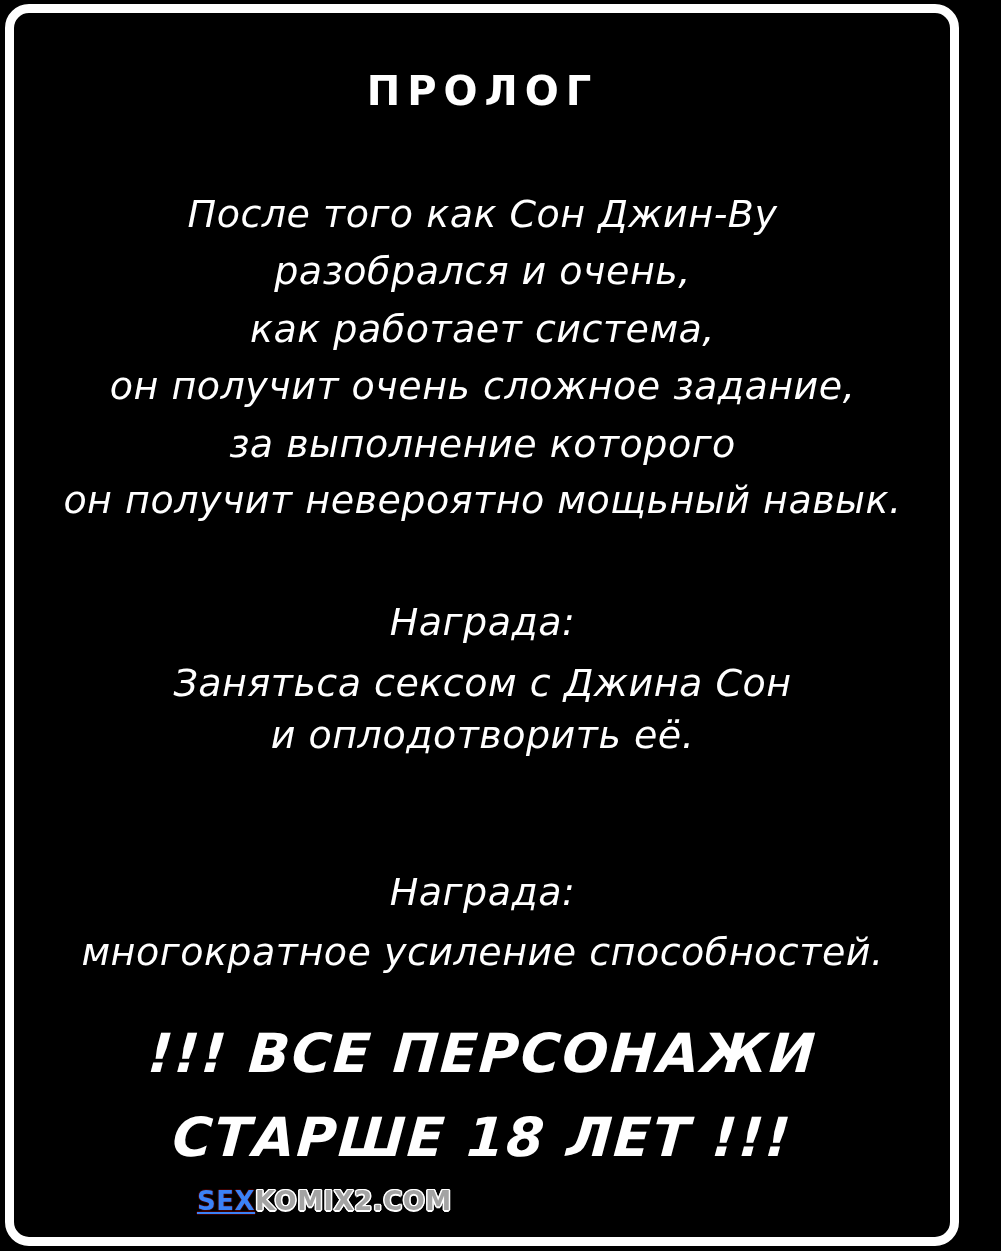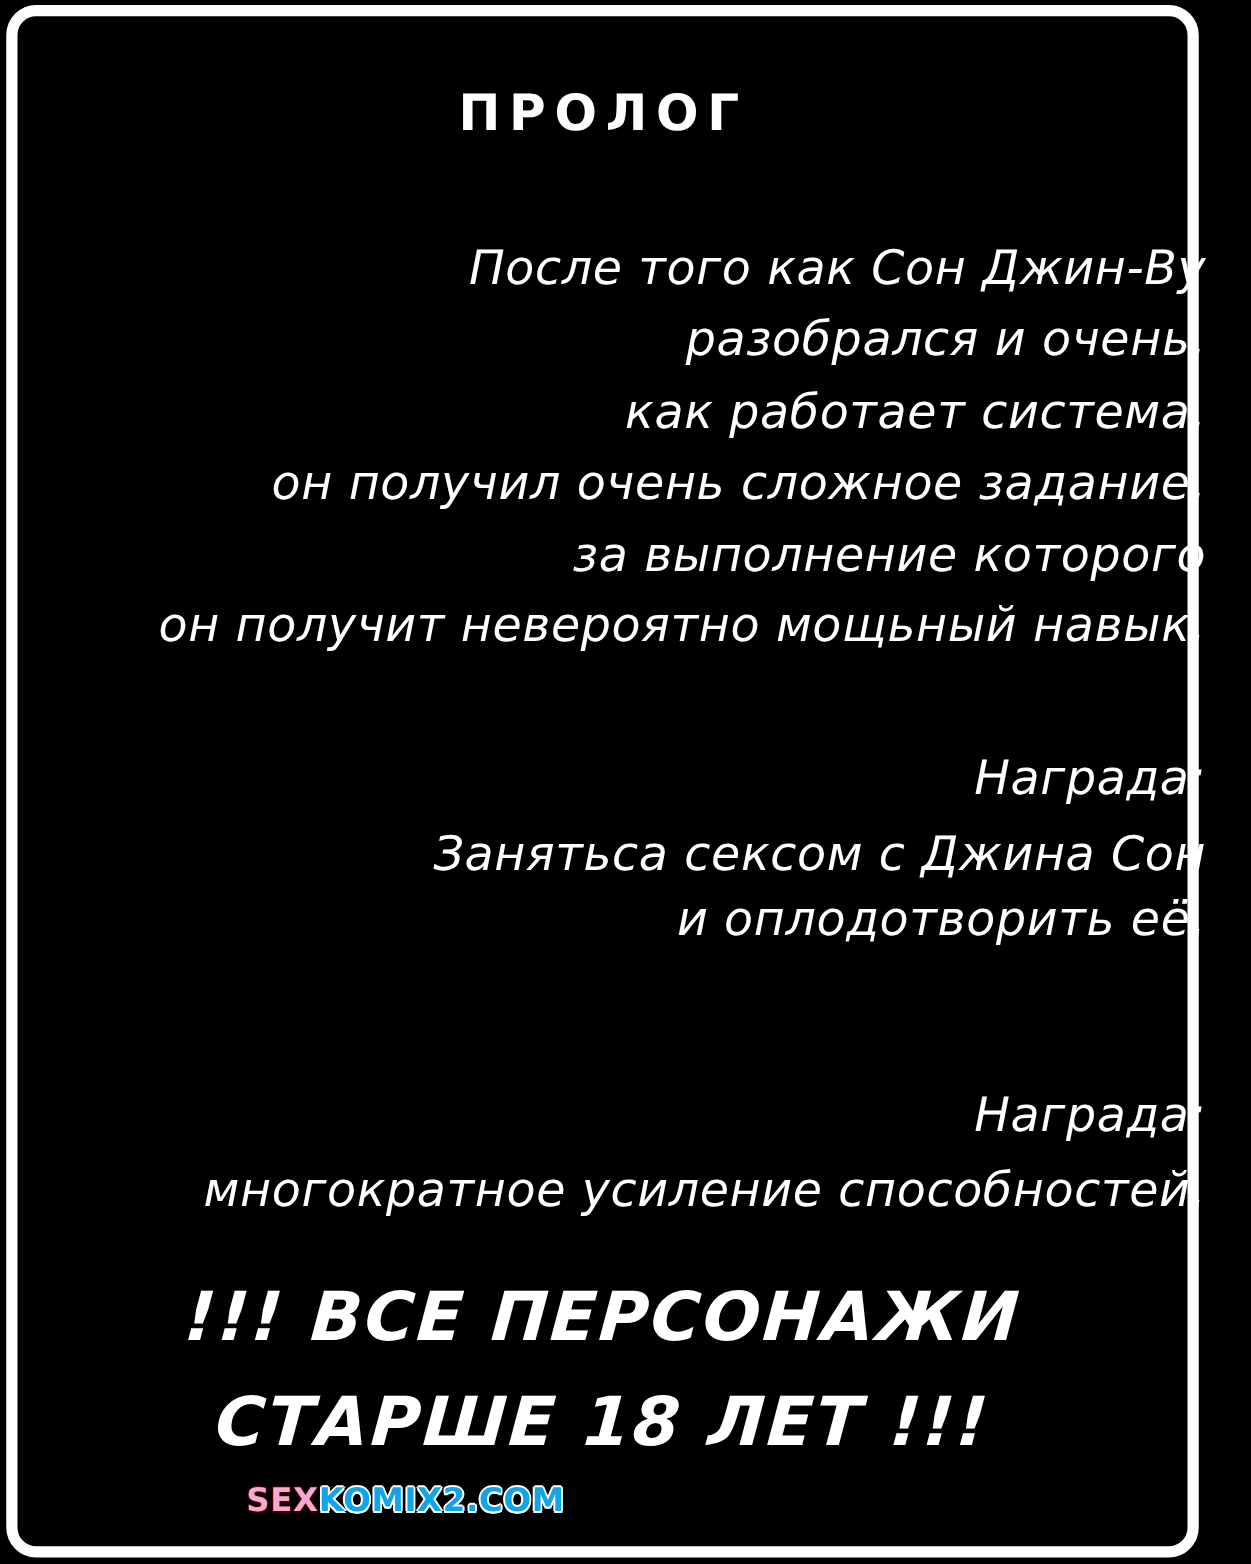--- a/index.html
+++ b/index.html
@@ -38,68 +38,68 @@
     font-size: 40px;
     font-weight: 600;
     letter-spacing: 7px;
     font-style: normal;
   }
   .body-line {
     font-size: 38px;
     font-style: italic;
     font-weight: 500;
     letter-spacing: 0.5px;
-    text-align: right;
   }
   .warn-line {
     font-size: 54px;
     font-weight: bold;
     font-style: italic;
     letter-spacing: 2px;
     transform: skewX(-4deg);
   }
   .watermark {
     position: absolute;
     left: 197px;
     top: 1186px;
     font-size: 26px;
     font-weight: bold;
     font-style: normal;
     letter-spacing: 0.5px;
     white-space: nowrap;
   }
   .wm-prefix {
-    color: #f9a8d4;
+    color: #3b82f6;
     text-shadow:
       1px 0 0 #3a0000, -1px 0 0 #3a0000,
       0 1px 0 #3a0000, 0 -1px 0 #3a0000;
+    text-decoration: underline;
   }
   .wm-suffix {
-    color: #0ea5e9;
+    color: #a3a3a3;
     text-shadow:
       1.5px 0 0 #ffffff, -1.5px 0 0 #ffffff,
       0 1.5px 0 #ffffff, 0 -1.5px 0 #ffffff,
       1px 1px 0 #ffffff, -1px -1px 0 #ffffff,
       1px -1px 0 #ffffff, -1px 1px 0 #ffffff;
   }
 </style>
 </head>
 <body>
 
 <div class="page">
 
   <div class="frame"></div>
 
   <div class="textline title">ПРОЛОГ</div>
 
   <div>
     <div class="textline body-line" style="top:192px">После того как Сон Джин-Ву</div>
     <div class="textline body-line" style="top:249px">разобрался и очень,</div>
     <div class="textline body-line" style="top:307px">как работает система,</div>
-    <div class="textline body-line" style="top:364px">он получил очень сложное задание,</div>
+    <div class="textline body-line" style="top:364px">он получит очень сложное задание,</div>
     <div class="textline body-line" style="top:422px">за выполнение которого</div>
     <div class="textline body-line" style="top:478px">он получит невероятно мощьный навык.</div>
   </div>
 
   <div>
     <div class="textline body-line" style="top:600px">Награда:</div>
     <div class="textline body-line" style="top:661px">Занятьса сексом с Джина Сон</div>
     <div class="textline body-line" style="top:713px">и оплодотворить её.</div>
   </div>
 

